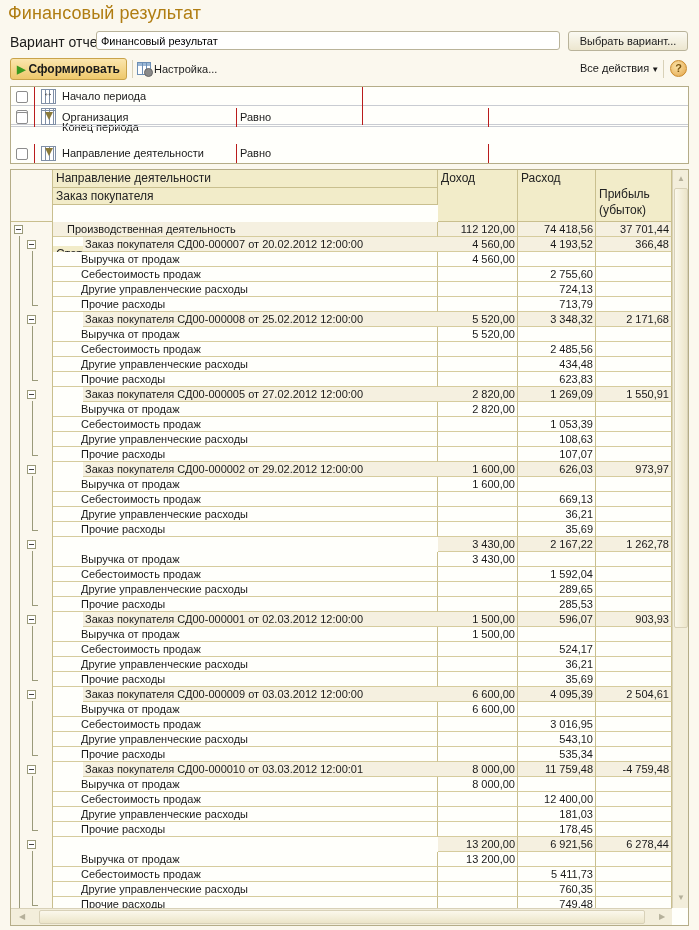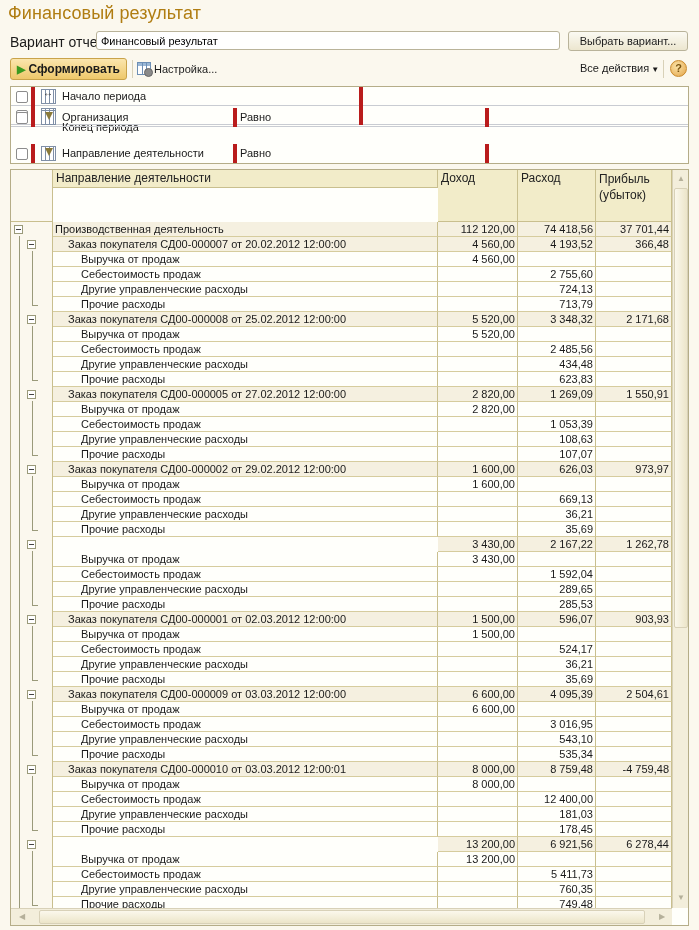--- a/index.html
+++ b/index.html
@@ -56,21 +56,21 @@
     border: 1px solid #c98a2c; color: #7a5410; font-size: 11px; text-align: center; line-height: 15px; font-weight: bold;
   }
 
   
   .filters {
     position: absolute; left: 10px; top: 86px; width: 679px; height: 78px;
     border: 1px solid #b5ad88; background: #fffffb;
   }
   .frow { position: absolute; left: 0; width: 677px; height: 19px; border-bottom: 1px solid #c9ccd2; }
   .frow:last-child { border-bottom: none; }
-  .fcell { position: absolute; top: 0; height: 19px; border-right: 4px solid #b91c1c; line-height: 19px; }
+  .fcell { position: absolute; top: 0; height: 19px; border-right: 1px solid #b91c1c; line-height: 19px; }
   .chk {
     position: absolute; left: 5px; top: 4px; width: 12px; height: 12px;
     border: 1px solid #8c8c8c; border-radius: 2px; background: #fff;
   }
   .ficon { position: absolute; left: 30px; top: 2px; width: 15px; height: 15px; }
   .ico-period {
     border: 1px solid #7f8fa6; background:
       repeating-linear-gradient(90deg, #fff 0 3px, #7f8fa6 3px 4px),
       #fff;
   }
@@ -93,26 +93,26 @@
   .hdr {
     position: absolute; left: 42px; top: 0; width: 619px; height: 52px;
   }
   .hcell {
     position: absolute; background: #f2ecc9; border-right: 1px solid #c9bf8e; border-bottom: 1px solid #c9bf8e;
     font-size: 12px; padding-left: 3px; color: #222;
   }
   .rows { position: absolute; left: 0; top: 52px; width: 661px; }
   .row { position: absolute; left: 0; width: 661px; height: 15px; }
   .row .c { position: absolute; top: 0; height: 15px; line-height: 14px; border-bottom: 1px solid #d6cc9e; border-right: 1px solid #c9bf8e; font-size: 11px; white-space: nowrap; overflow: hidden; }
-  .row .cname { left: 42px; width: 385px; padding-left: 2px; }
+  .row .cname { left: 42px; width: 385px; padding-left: 14px; }
   .row .cinc { left: 427px; width: 80px; text-align: right; padding-right: 2px; }
   .row .cexp { left: 507px; width: 78px; text-align: right; padding-right: 2px; }
   .row .cprf { left: 585px; width: 76px; text-align: right; padding-right: 2px; }
   .row.lvl0 .c, .row.lvl1 .c { background: #f5f0e0; }
-  .row.lvl1 .cname { padding-left: 15px; }
+  .row.lvl1 .cname { padding-left: 2px; margin-left: 30px; }
   .row.lvl2 .cname { padding-left: 28px; }
   .row.lvl2 .c { background: #fffffb; }
   .exp {
     position: absolute; width: 9px; height: 9px; border: 1px solid #9a9a7a; background: #fff;
     font-size: 9px; line-height: 6px; text-align: center; color: #444;
   }
   .exp::after { content: ""; position: absolute; left: 1px; top: 3px; width: 5px; height: 1px; background: #444; }
   .tline { position: absolute; width: 1px; background: #9a9a7a; }
   .tline-h { position: absolute; height: 1px; background: #9a9a7a; width: 6px; }
 
@@ -216,24 +216,25 @@
       <span class="exp" style="left: 16px; top: 595px;"></span>
       <span class="tline" style="left: 21px; top: 606px; height: 54px;"></span>
       <span class="tline-h" style="left: 21px; top: 660px;"></span>
       <span class="exp" style="left: 16px; top: 670px;"></span>
       <span class="tline" style="left: 21px; top: 681px; height: 54px;"></span>
       <span class="tline-h" style="left: 21px; top: 735px;"></span>
       <span class="tline" style="left: 8px; top: 66px; height: 672px;"></span>
     </div>
   <div class="hdr">
     <div class="hcell" style="left:0;top:0;width:385px;height:18px;line-height:17px;">Направление деятельности</div>
+    <div class="hcell" style="left:0;top:18px;width:385px;height:17px;line-height:16px;">Заказ покупателя</div>
     <div class="hcell" style="left:0;top:44px;width:385px;height:17px;line-height:16px;margin-top:32px;">Статья</div>
     <div class="hcell" style="left:385px;top:0;width:80px;height:52px;line-height:17px;">Доход</div>
     <div class="hcell" style="left:465px;top:0;width:78px;height:52px;line-height:17px;">Расход</div>
-    <div class="hcell" style="left:543px;top:0;width:76px;height:52px;line-height:16px;white-space:normal;padding-top:1px;">Прибыль (убыток)</div>
+    <div class="hcell" style="left:543px;top:0;width:76px;height:52px;line-height:16px;white-space:normal;padding-top:16px;">Прибыль (убыток)</div>
   </div>
   <div style="position:absolute;left:0;top:0;width:42px;height:52px;background:#fbf8ee;border-right:1px solid #c9bf8e;border-bottom:1px solid #c9bf8e;"></div>
   <div class="rows" id="rows">
       <div class="row lvl0" style="top: 0px;">
         <div class="c cname">Производственная деятельность</div>
         <div class="c cinc">112 120,00</div>
         <div class="c cexp">74 418,56</div>
         <div class="c cprf">37 701,44</div>
       </div>
       <div class="row lvl1" style="top: 15px;">
@@ -441,21 +442,21 @@
       </div>
       <div class="row lvl2" style="top: 525px;">
         <div class="c cname">Прочие расходы</div>
         <div class="c cinc"></div>
         <div class="c cexp">535,34</div>
         <div class="c cprf"></div>
       </div>
       <div class="row lvl1" style="top: 540px;">
         <div class="c cname">Заказ покупателя СД00-000010 от 03.03.2012 12:00:01</div>
         <div class="c cinc">8 000,00</div>
-        <div class="c cexp">8 759,48</div>
+        <div class="c cexp">11 759,48</div>
         <div class="c cprf">-4 759,48</div>
       </div>
       <div class="row lvl2" style="top: 555px;">
         <div class="c cname">Выручка от продаж</div>
         <div class="c cinc">8 000,00</div>
         <div class="c cexp"></div>
         <div class="c cprf"></div>
       </div>
       <div class="row lvl2" style="top: 570px;">
         <div class="c cname">Себестоимость продаж</div>

